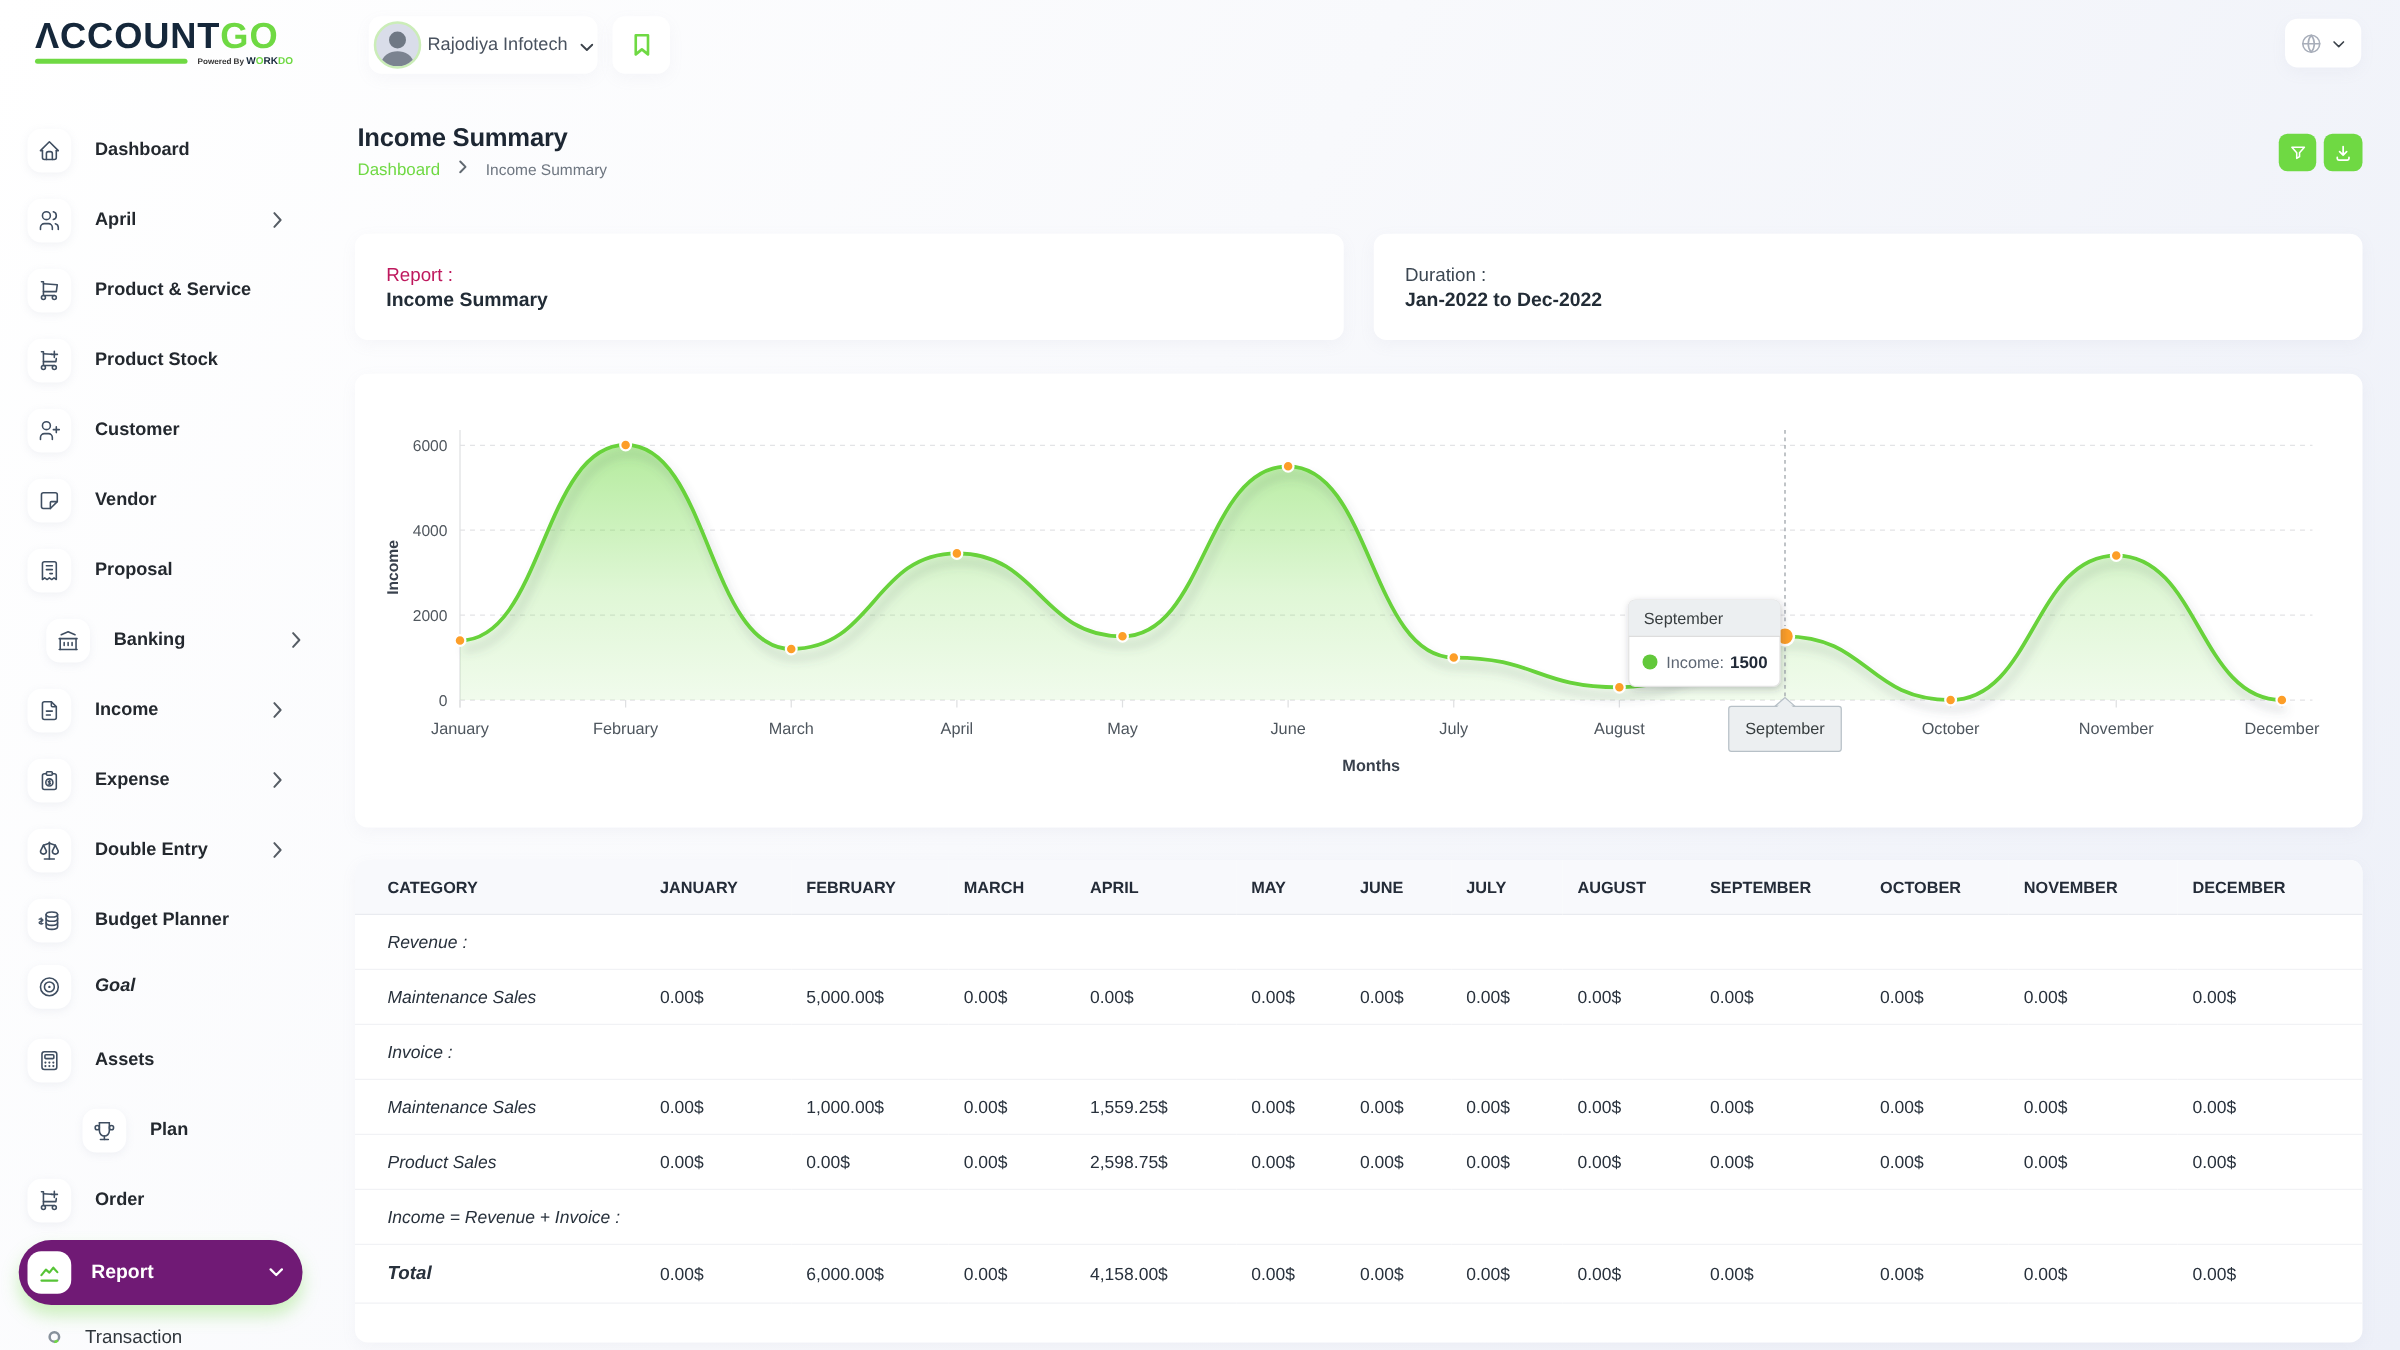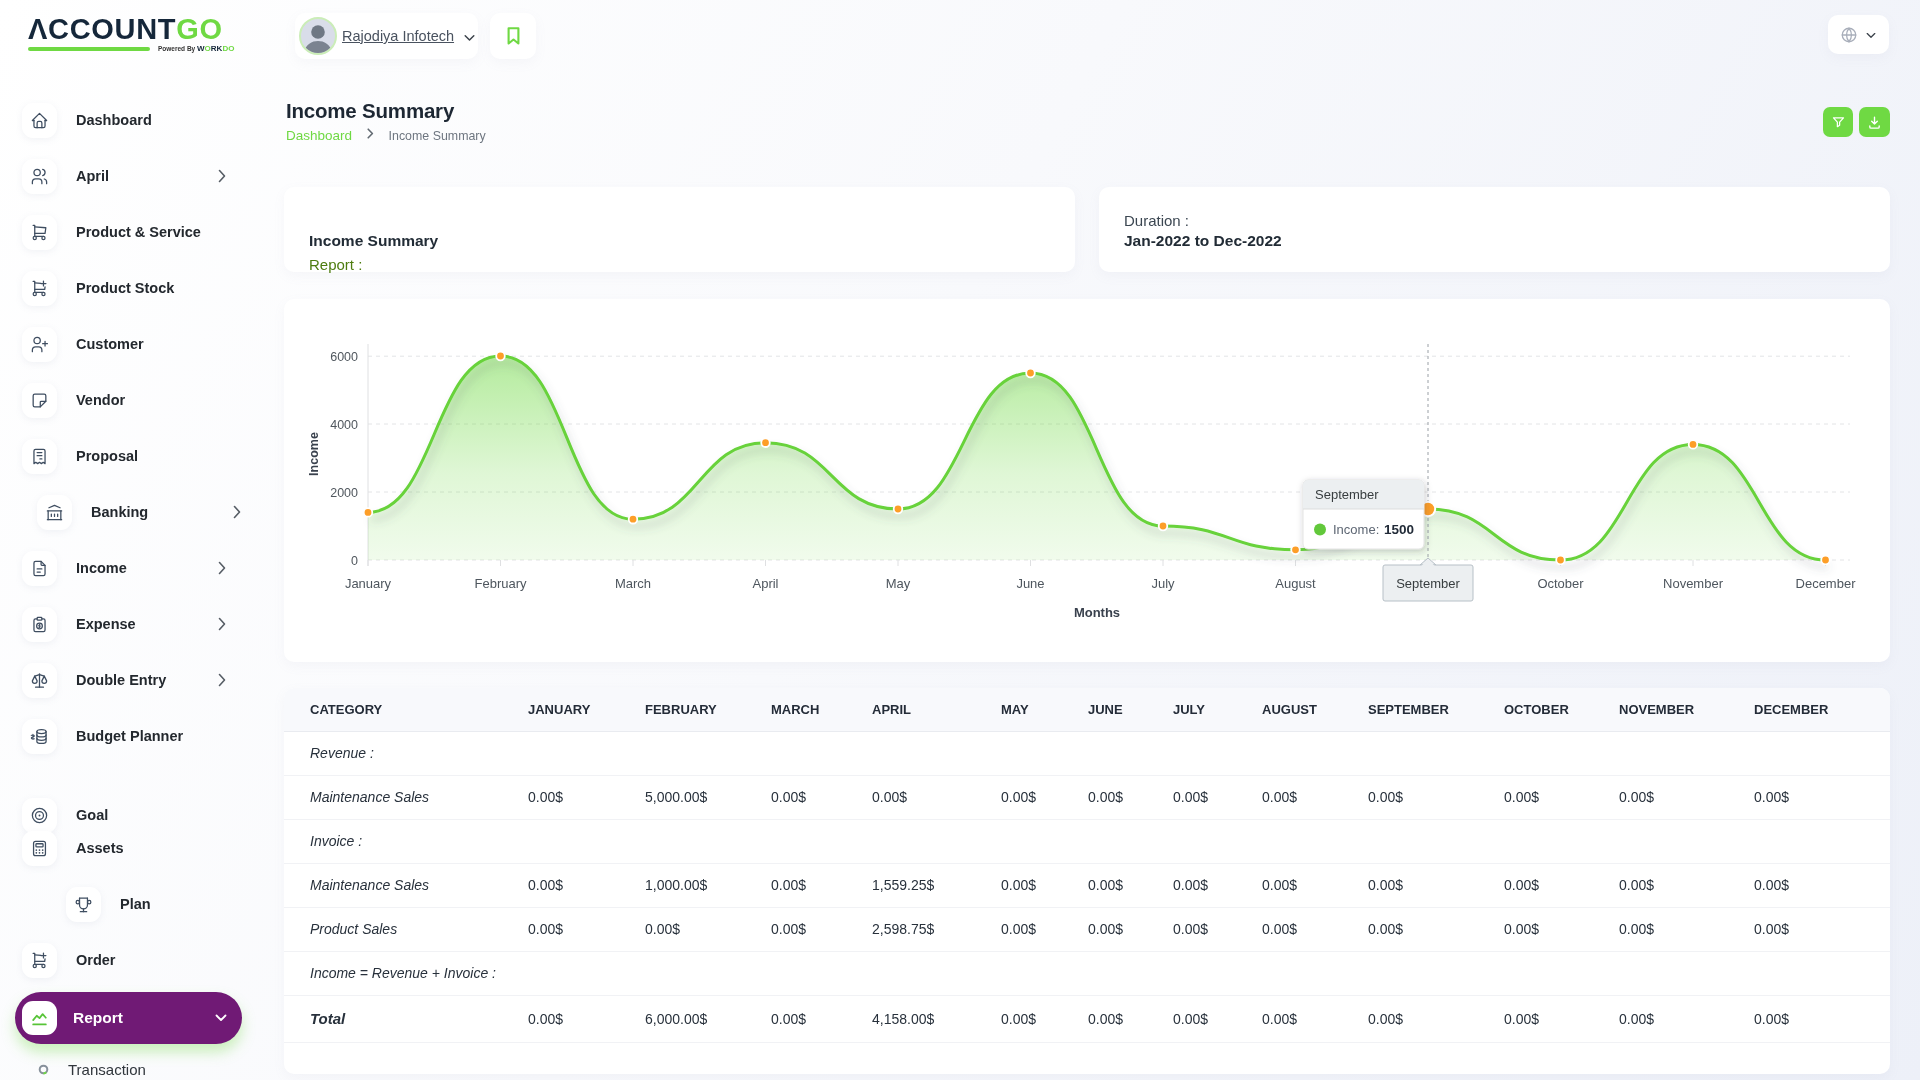--- a/index.html
+++ b/index.html
@@ -189,21 +189,21 @@
       <svg class="ic" width="19" height="19" viewBox="0 0 24 24" fill="none" stroke="#3f4e61" stroke-width="1.6" stroke-linecap="round" stroke-linejoin="round">
         <ellipse cx="14.5" cy="5.8" rx="5.8" ry="2.6"></ellipse>
         <path d="M8.7 5.8v4.2c0 1.4 2.6 2.6 5.8 2.6s5.8-1.2 5.8-2.6V5.8"></path>
         <path d="M8.7 10v4.2c0 1.4 2.6 2.6 5.8 2.6s5.8-1.2 5.8-2.6V10"></path>
         <path d="M8.7 14.2v4c0 1.4 2.6 2.6 5.8 2.6s5.8-1.2 5.8-2.6v-4"></path>
         <path d="M3.7 9.3v5.4M1.6 10.6c1.5-1 3.9-.4 3.9.9 0 1.7-3.9.8-3.9 2.5 0 1.3 2.4 1.9 3.9.9" stroke-width="1.3"></path>
       </svg>
     </div>
   <div class="lbl">Budget Planner</div>
 </div>
-<div class="mi" style="top:798px;">
+<div class="mi" style="top:772px;font-style:italic;">
   <div class="chip" style="top:0;">
       <svg class="ic" width="19" height="19" viewBox="0 0 24 24" fill="none" stroke="#3f4e61" stroke-width="1.6" stroke-linecap="round" stroke-linejoin="round">
         <circle cx="12" cy="12" r="9"></circle>
         <circle cx="12" cy="12" r="5"></circle>
         <circle cx="12" cy="12" r="1.2" fill="#3f4e61" stroke="none"></circle>
       </svg>
     </div>
   <div class="lbl">Goal</div>
 </div>
 <div class="mi" style="top:830.5px;">
@@ -264,21 +264,21 @@
   <div style="position:absolute; left:68px; top:0; line-height:23px; font-size:15px; color:#30363c;">Transaction</div>
 </div>
 
 <div class="card" style="left:295px; top:13px; width:183px; height:46px;">
   <div style="position:absolute; left:4px; top:4px; width:38px; height:38px; border-radius:50%; background:#d9dde9; border:2px solid #cbedb8; overflow:hidden;">
     <svg class="ic" width="34" height="34" viewBox="0 0 34 34">
         <circle cx="17" cy="13" r="6.8" fill="#6f7884"></circle>
         <path d="M3 34c1.5-9 8-12 14-12s12.5 3 14 12z" fill="#7b8390"></path>
       </svg>
   </div>
-  <div style="position:absolute; left:47px; top:0; line-height:46px; font-size:14.5px; color:#49525f; white-space:nowrap;text-decoration:underline;">Rajodiya Infotech</div>
+  <div style="position:absolute; left:47px; top:0; line-height:46px; font-size:14.5px; color:#49525f; white-space:nowrap;">Rajodiya Infotech</div>
   <svg class="ic" style="position:absolute; left:169px; top:21px;" width="11" height="8" viewBox="0 0 11 8" fill="none" stroke="#3c434b" stroke-width="1.5" stroke-linecap="round" stroke-linejoin="round">
       <path d="M1.2 1.8l4.3 4.2 4.3-4.2"></path>
     </svg>
 </div>
 <div class="card" style="left:490px; top:13px; width:46px; height:46px;">
   <svg class="ic" style="position:absolute; left:17px; top:14px;" width="13" height="18" viewBox="0 0 13 18" fill="none" stroke="#6fd943" stroke-width="2.1" stroke-linecap="round" stroke-linejoin="round">
       <path d="M1.6 1.2h9.8v15.3l-4.9-4-4.9 4z"></path>
     </svg>
 </div>
 <div class="card" style="left:1828px; top:15px; width:61px; height:39px;">
@@ -305,21 +305,21 @@
       <path d="M4 4.5h16l-6.2 7v5l-3.6 2.2v-7.2z"></path>
     </svg>
 </div>
 <div class="greenbtn" style="left:1859px; top:107px; width:31px; height:30px;">
   <svg class="ic" width="15" height="15" viewBox="0 0 24 24" fill="none" stroke="#ffffff" stroke-width="2.2" stroke-linecap="round" stroke-linejoin="round">
       <path d="M12 3.5v11M7.5 10l4.5 4.5L16.5 10M4.5 17.5v1.5a2 2 0 0 0 2 2h11a2 2 0 0 0 2-2v-1.5"></path>
     </svg>
 </div>
 
 <div class="card" style="left:284px; top:187px; width:791px; height:85px;">
-  <div style="position:absolute; left:25px; top:25px; font-size:15px; color:#4d7c0f;margin-top:44px;">Report :</div>
+  <div style="position:absolute; left:25px; top:25px; font-size:15px; color:#be185d;">Report :</div>
   <div style="position:absolute; left:25px; top:45px; font-size:15.5px; font-weight:bold; color:#222c36;">Income Summary</div>
 </div>
 <div class="card" style="left:1099px; top:187px; width:791px; height:85px;">
   <div style="position:absolute; left:25px; top:25px; font-size:15px; color:#3c4752;">Duration :</div>
   <div style="position:absolute; left:25px; top:45px; font-size:15.5px; font-weight:bold; color:#222c36;">Jan-2022 to Dec-2022</div>
 </div>
 
 <div class="card" style="left:284px; top:299px; width:1606px; height:363px;">
 <svg width="1606" height="363" viewBox="0 0 1606 363" style="display:block;">
   <defs>

